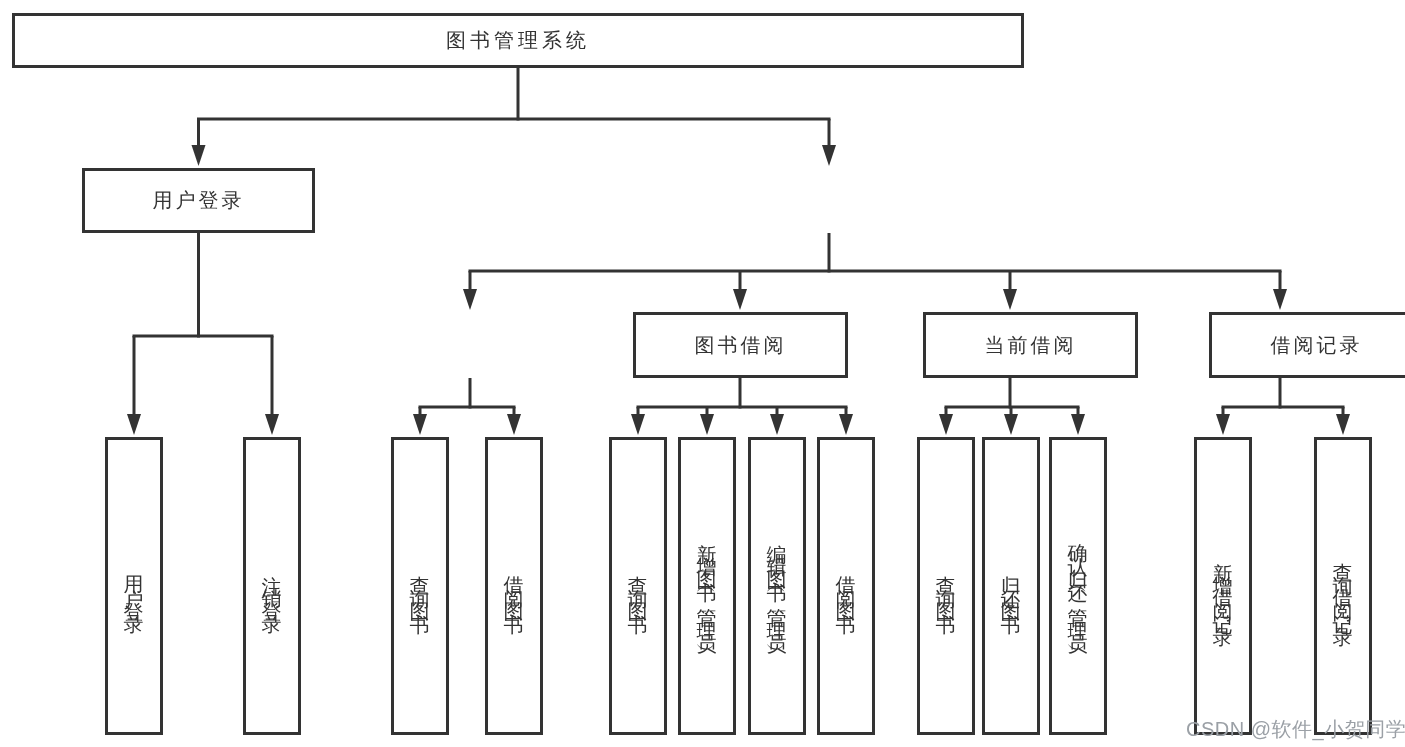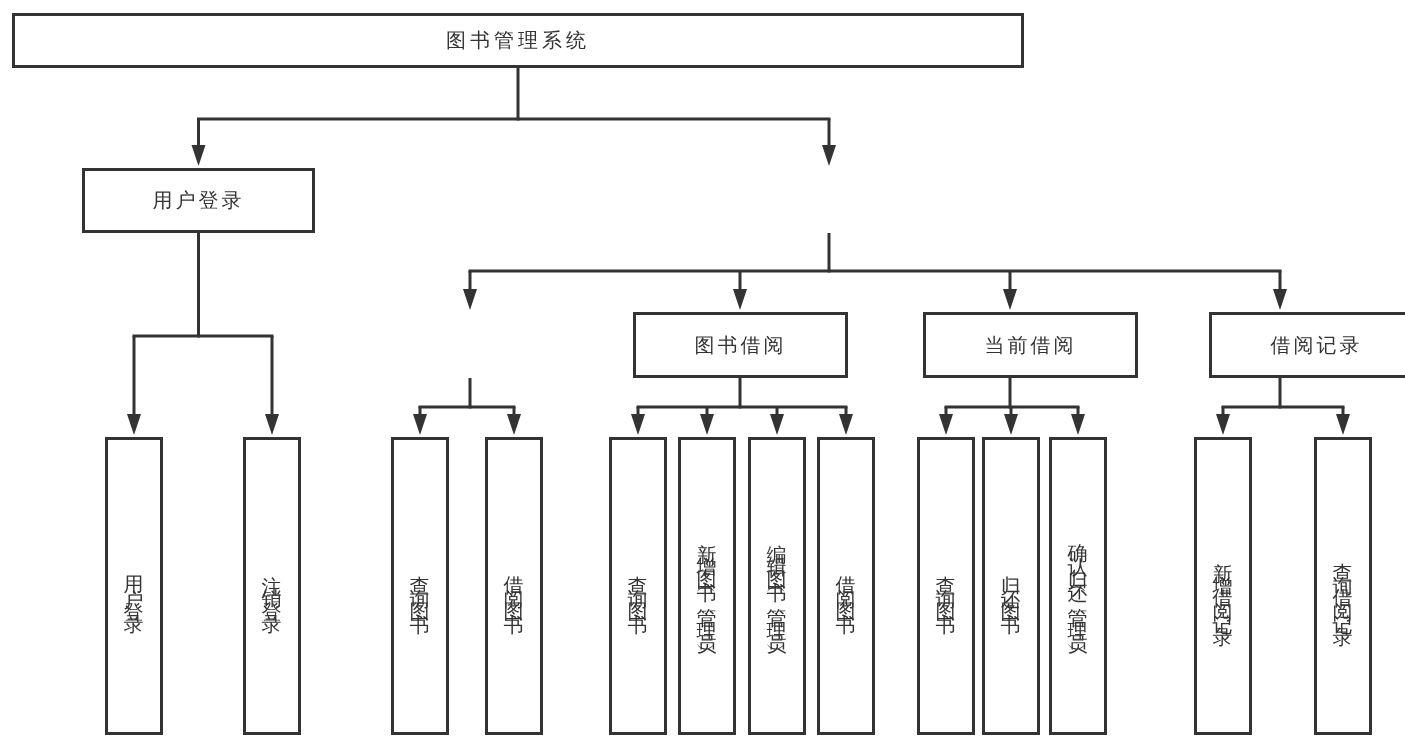--- a/index.html
+++ b/index.html
@@ -201,14 +201,15 @@
     <span class="vtext">确认归还（管理员）</span>
   </div>
 
   <div class="node leaf" style="left:1194px;">
     <span class="vtext">新增借阅记录</span>
   </div>
   <div class="node leaf" style="left:1314px;">
     <span class="vtext">查询借阅记录</span>
   </div>
 
+  <div class="watermark">CSDN @软件_小贺同学</div>
 
 </div>
 
 </body></html>

